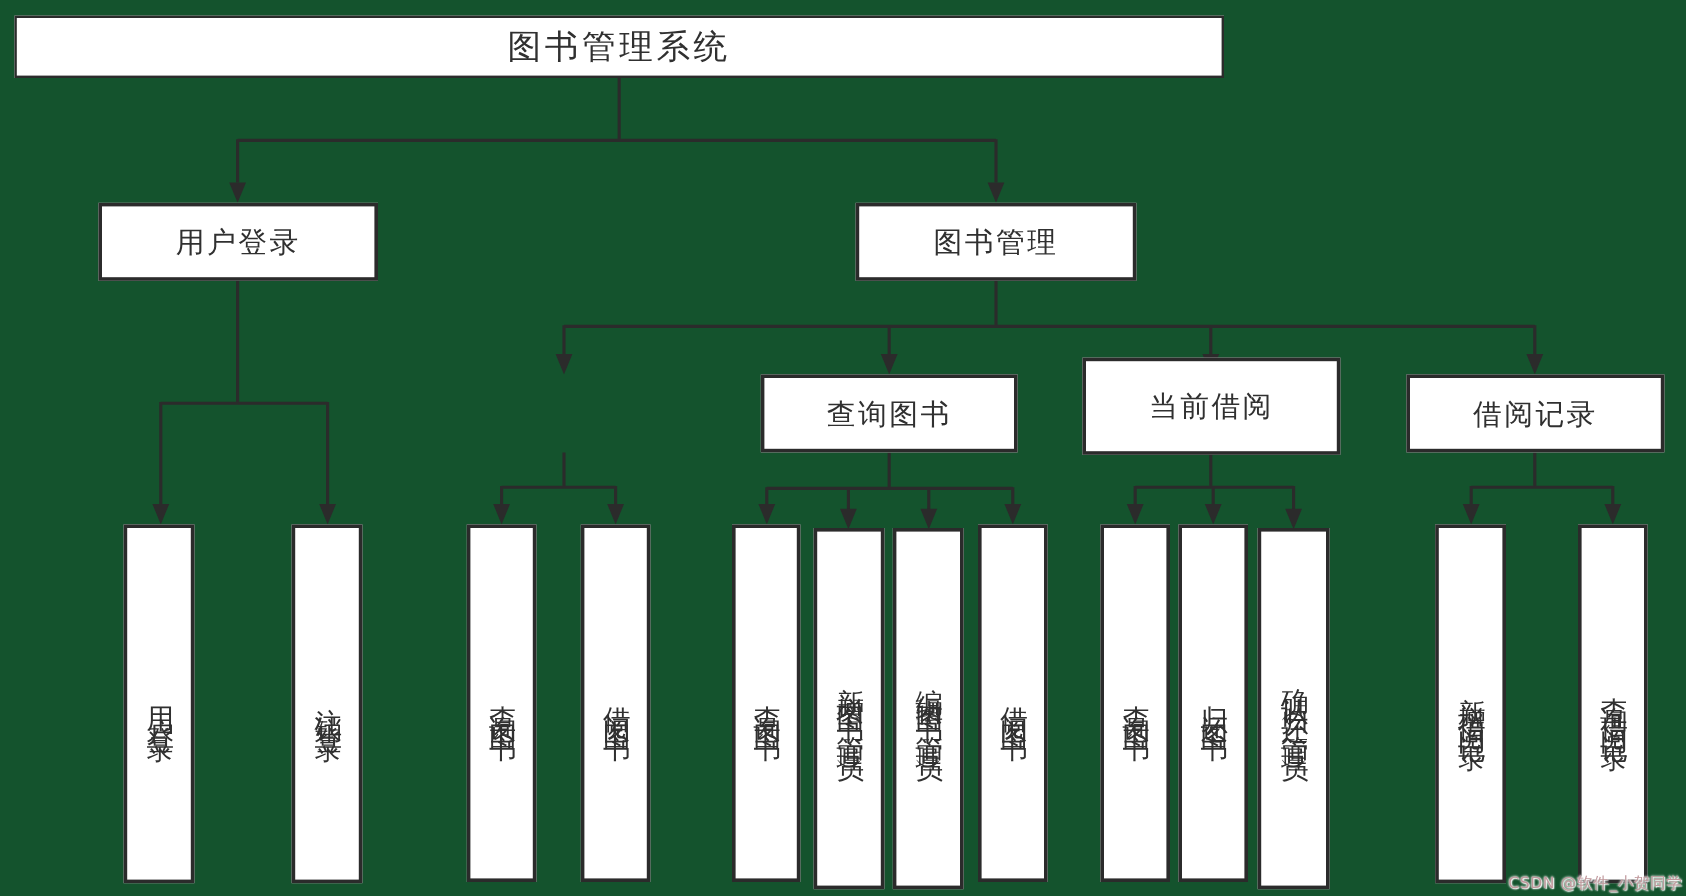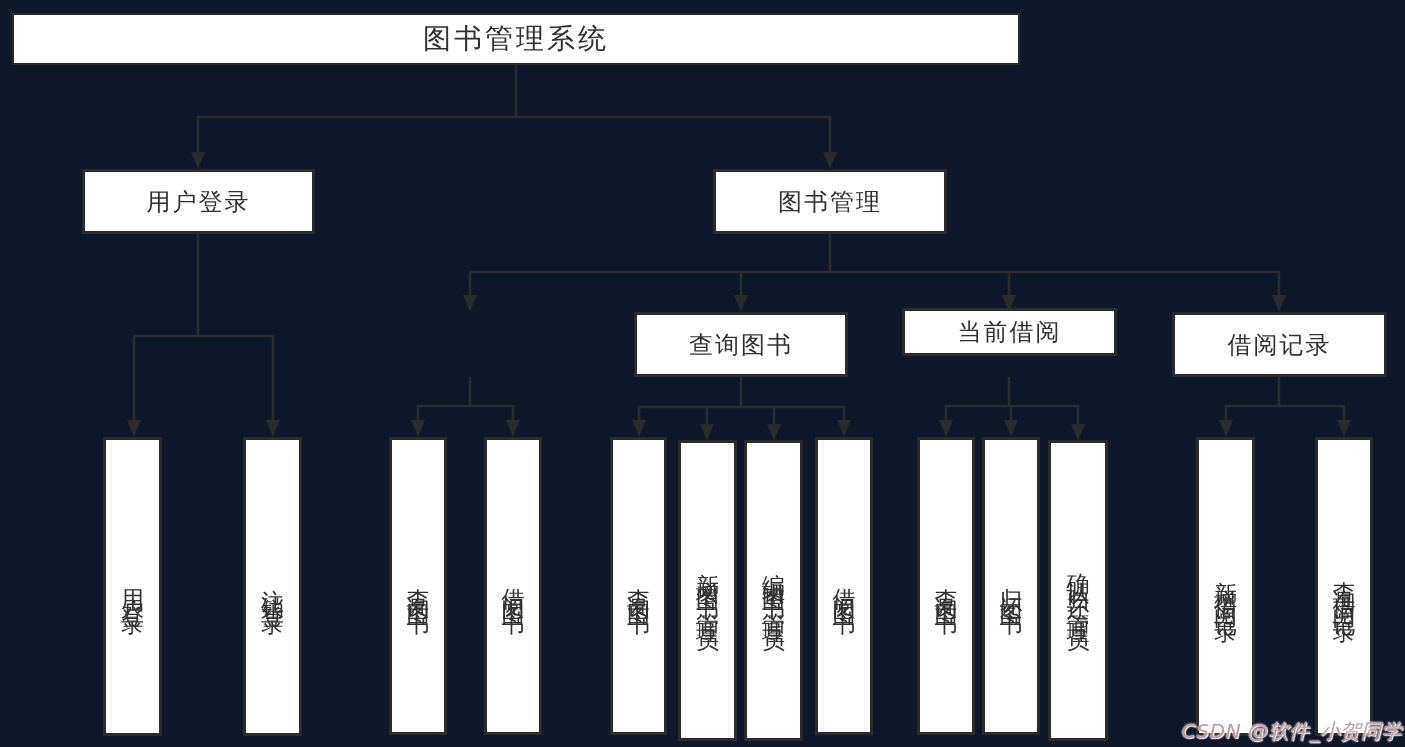--- a/index.html
+++ b/index.html
@@ -1,36 +1,35 @@
 <!DOCTYPE html>
 <html><head>
 <meta charset="utf-8">
 <style>
   html,body{margin:0;padding:0;background:#ffffff;}
   .canvas{
-    position:relative;width:1405px;height:747px;background:#0f172a;
+    position:relative;width:1405px;height:747px;background:#14532d;
     font-family:"DejaVu Sans","Liberation Sans",sans-serif;color:#303030;overflow:hidden;
   }
   .wires{position:absolute;left:0;top:0;width:1405px;height:747px;}
   .box{
     position:absolute;box-sizing:border-box;background:#ffffff;
     border:3px solid #2b2b2b;display:flex;align-items:center;justify-content:center;
     font-weight:500;color:#303030;line-height:1;white-space:nowrap;
   }
   .box.h{font-size:24px;letter-spacing:2px;}
   .box.root{border-width:2px;font-size:28px;letter-spacing:3px;}
   .box.v{
     writing-mode:vertical-rl;text-orientation:mixed;
     font-size:23px;letter-spacing:8px;
   }
   .wm{
-    position:absolute;right:3px;bottom:2px;font-size:20px;letter-spacing:0.5px;
+    position:absolute;right:3px;bottom:2px;font-size:13px;letter-spacing:0.5px;
     color:#c0989c;white-space:nowrap;z-index:5;
     text-shadow:0 0 2px #ffffff,0 0 2px #ffffff,1px 1px 1px #ffffff;
-    font-style:italic;
   }
 </style>
 </head>
 <body>
 
 <div class="canvas">
 
   <svg class="wires" viewBox="0 0 1405 747" aria-hidden="true">
     <g stroke="#2b2b2b" stroke-width="2.6" fill="none">
 
@@ -70,21 +69,21 @@
       <polygon points="1337,420 1351,420 1344,437"></polygon>
     </g>
   </svg>
 
   <div class="box h root" style="left:12px;top:13px;width:1008px;height:52px">图书管理系统</div>
 
   <div class="box h" style="left:82px;top:169px;width:233px;height:65px">用户登录</div>
   <div class="box h" style="left:713px;top:169px;width:234px;height:65px">图书管理</div>
 
   <div class="box h" style="left:634px;top:312px;width:214px;height:65px">查询图书</div>
-  <div class="box h" style="left:902px;top:308px;width:215px;height:48px">当前借阅</div>
+  <div class="box h" style="left:902px;top:298px;width:215px;height:81px">当前借阅</div>
   <div class="box h" style="left:1172px;top:312px;width:215px;height:65px">借阅记录</div>
 
   <div class="box v" style="left:103px;top:437px;width:59px;height:299px">用户登录</div>
   <div class="box v" style="left:243px;top:437px;width:59px;height:299px">注销登录</div>
 
   <div class="box v" style="left:389px;top:437px;width:58px;height:298px">查询图书</div>
   <div class="box v" style="left:484px;top:437px;width:58px;height:298px">借阅图书</div>
 
   <div class="box v" style="left:610px;top:437px;width:57px;height:298px">查询图书</div>
   <div class="box v" style="left:678px;top:440px;width:59px;height:301px">新增图书（管理员）</div>

